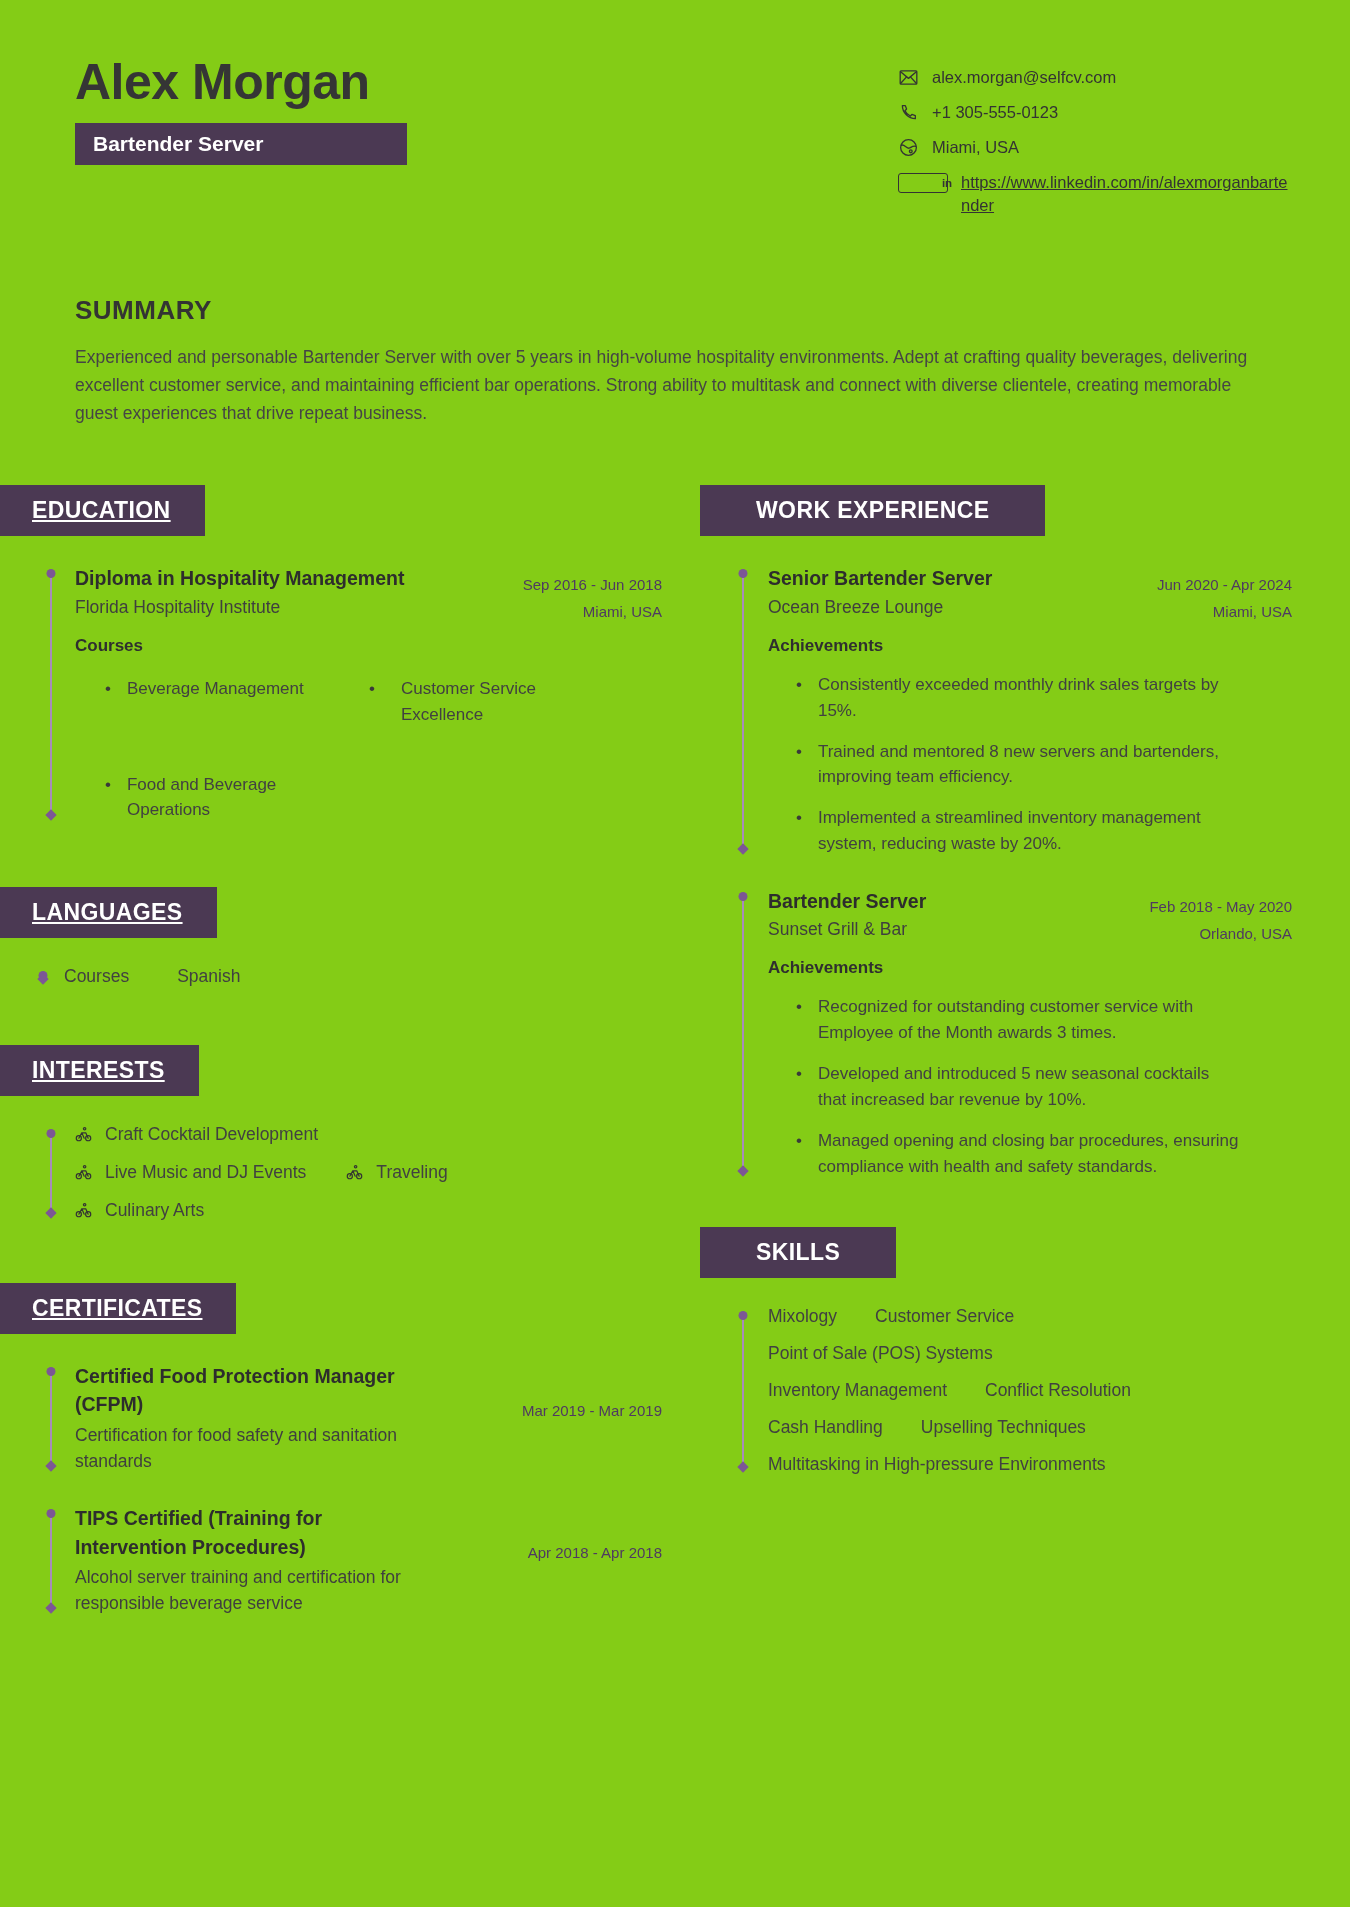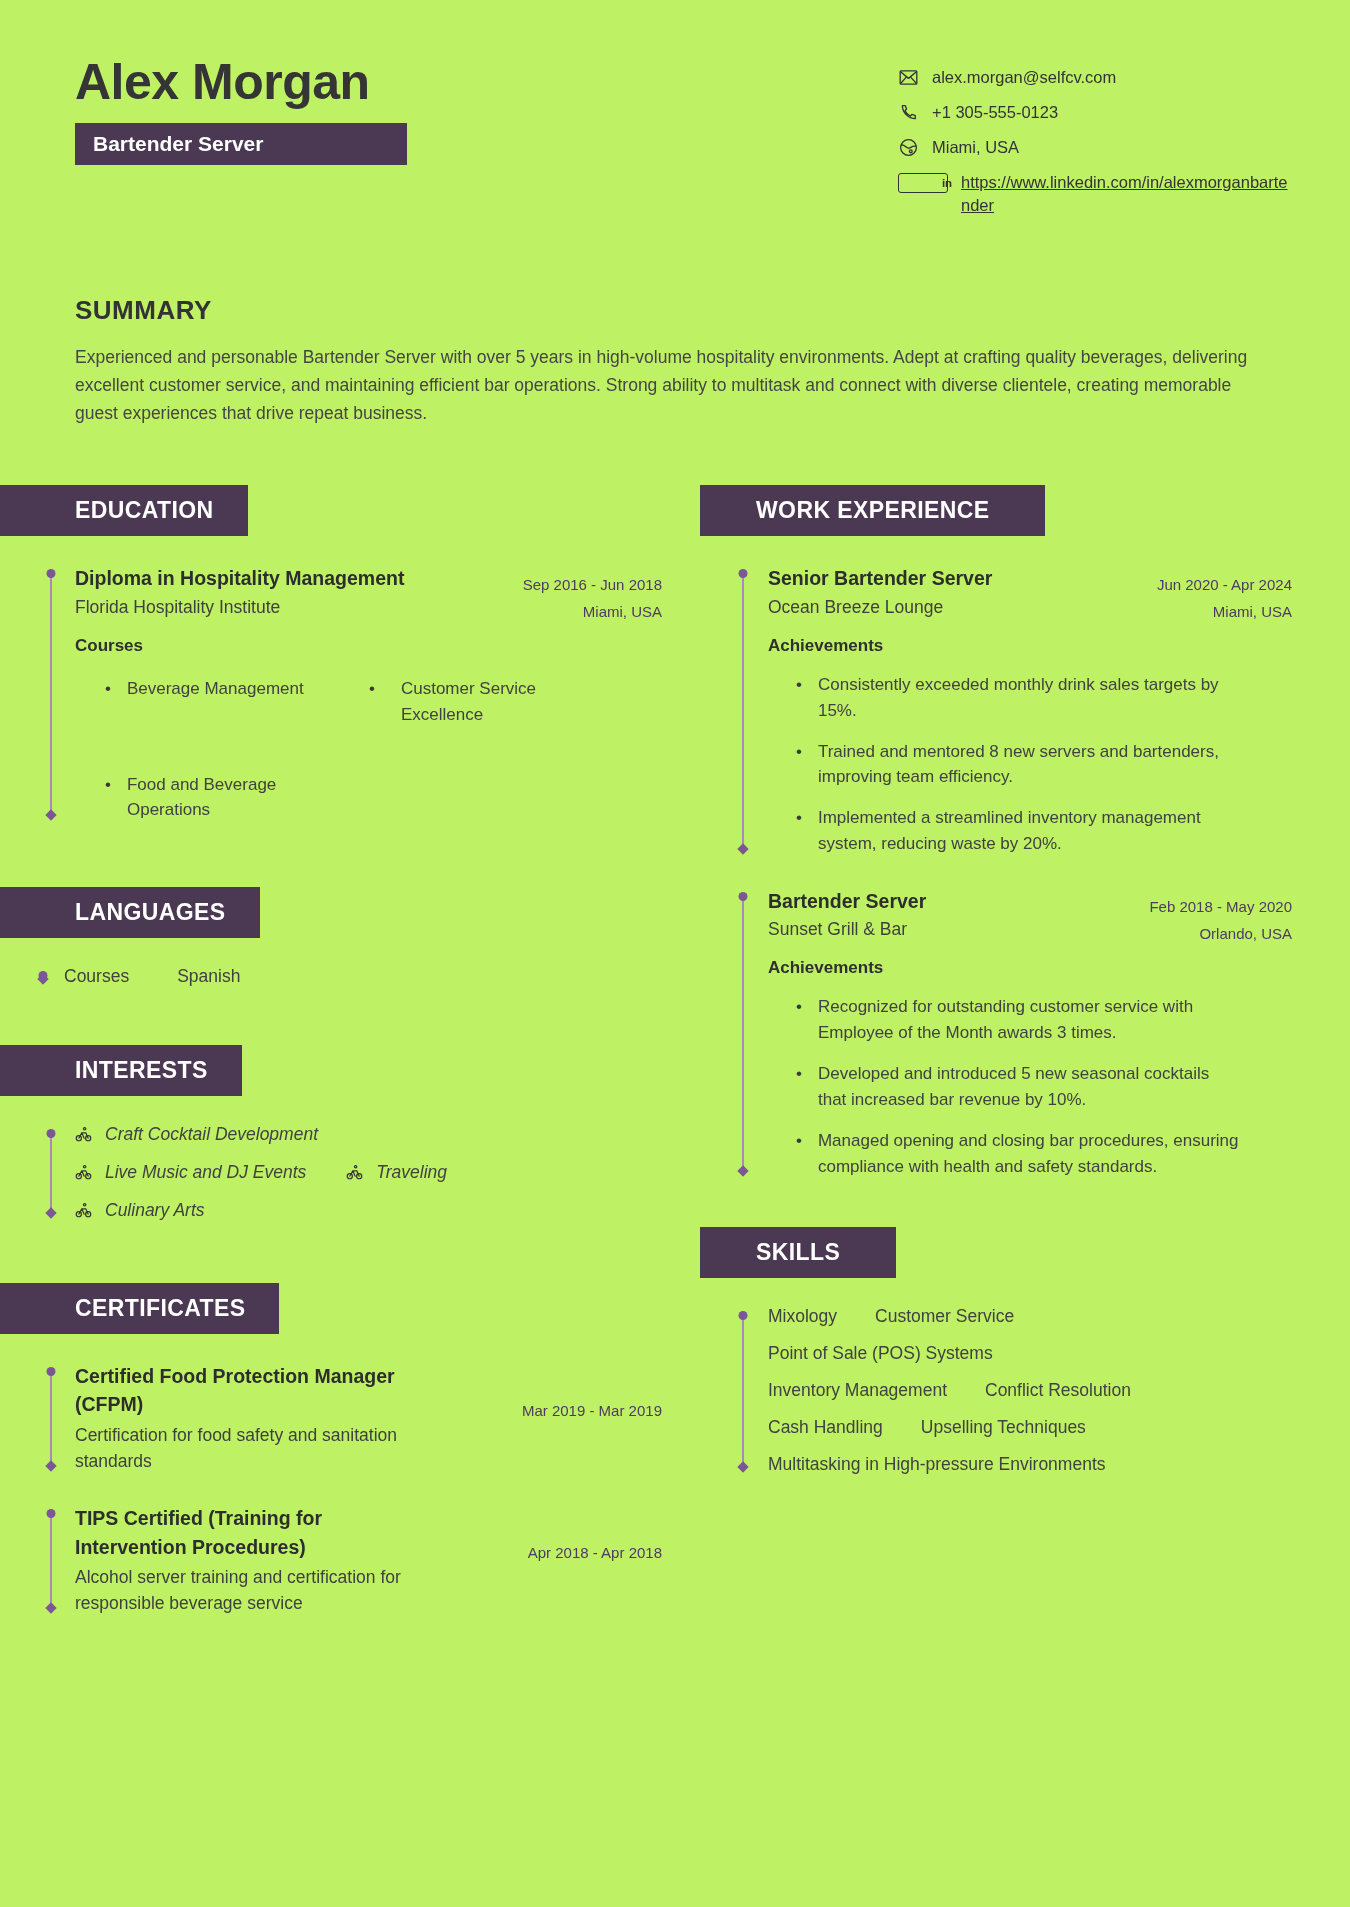--- a/index.html
+++ b/index.html
@@ -5,21 +5,21 @@
   :root{
     --accent:#4b3953;
     --date:#4f3a61;
     --rail:#a78cba;
     --marker:#7c5795;
     --ink:#414141;
     --ink-bold:#2d2d2d;
   }
   *{box-sizing:border-box;}
   body{margin:0;background:#ffffff;font-family:"Liberation Sans",sans-serif;color:var(--ink);}
-  .page{width:1350px;height:1907px;overflow:hidden;background:#bef264;position:relative;}
+  .page{width:1350px;height:1907px;overflow:hidden;background:#84cc16;position:relative;}
 
   
   .header{display:flex;justify-content:space-between;padding:56px 60px 0 75px;}
   .name{font-size:50px;font-weight:800;color:#353535;margin:0 0 14px;line-height:1.05;letter-spacing:-0.5px;}
   .title-badge{background:var(--accent);color:#fff;font-size:21px;font-weight:700;padding:9px 18px;width:332px;}
   .contact{width:392px;padding-top:10px;font-size:16.5px;color:#333;}
   .contact-row{display:flex;gap:13px;margin-bottom:12px;line-height:1.4;align-items:flex-start;}
   .cicon{width:21px;height:21px;flex:none;margin-top:1px;}
   .cicon svg{width:100%;height:100%;stroke:#333;fill:none;stroke-width:1.5;stroke-linecap:round;stroke-linejoin:round;}
   .li-badge{width:32px;height:20px;border:1.6px solid #333;border-radius:3px;display:flex;align-items:center;justify-content:center;font-size:11.5px;font-weight:700;color:#333;flex:none;margin-top:2px;padding-left:48px;}
@@ -29,21 +29,21 @@
   .summary{padding:0 70px 0 75px;margin-top:66px;}
   .sum-title{font-size:26px;font-weight:800;color:#333;margin:0 0 18px;letter-spacing:0.5px;}
   .sum-text{margin:0;font-size:17.5px;line-height:1.58;color:#454545;max-width:1190px;}
 
   
   .columns{display:flex;margin-top:58px;align-items:flex-start;}
   .col-left{width:662px;flex:none;}
   .col-right{flex:1;padding-left:38px;padding-right:58px;}
 
   .sec-box{background:var(--accent);color:#fff;font-weight:800;font-size:23px;letter-spacing:0.4px;line-height:1;width:fit-content;}
-  .sec-box.left{padding:14px 34px 14px 75px;}
+  .sec-box.left{padding:14px 34px 14px 32px;text-decoration:underline;}
   .sec-box.right{padding:14px 56px;}
 
   
   .entry{position:relative;margin-left:50px;padding-left:25px;margin-top:28px;}
   .col-right .entry{margin-left:42px;padding-left:26px;}
   .rail{position:absolute;left:0;top:10px;bottom:9px;width:2px;background:var(--rail);}
   .rail::before{content:'';position:absolute;top:-5px;left:50%;transform:translateX(-50%);width:9px;height:9px;border-radius:50%;background:var(--marker);}
   .rail::after{content:'';position:absolute;bottom:-5px;left:50%;transform:translateX(-50%) rotate(45deg);width:8px;height:8px;background:var(--marker);}
 
   .entry-head,.entry-sub{display:flex;justify-content:space-between;gap:18px;align-items:flex-end;}
@@ -55,21 +55,21 @@
 
   .b-item{display:flex;gap:16px;font-size:17px;line-height:1.52;}
   .b-dot{color:#3a3a3a;flex:none;}
   .courses{display:grid;grid-template-columns:238px 1fr;column-gap:26px;row-gap:44px;margin:20px 0 6px 30px;}
   .ach{margin:16px 0 4px 28px;display:flex;flex-direction:column;gap:15px;}
   .ach .b-text{max-width:424px;}
 
   
   .inline-list{display:flex;gap:48px;font-size:17.5px;align-items:center;}
   .int-rows{display:flex;flex-direction:column;gap:17px;font-size:17.5px;}
-  .int-row{display:flex;gap:40px;font-style:italic;}
+  .int-row{display:flex;gap:40px;}
   .int-item{display:flex;align-items:center;gap:13px;}
   .iicon{width:17px;height:17px;flex:none;}
   .iicon svg{width:100%;height:100%;stroke:#333;fill:none;stroke-width:1.7;stroke-linecap:round;stroke-linejoin:round;}
   .skill-rows{display:flex;flex-direction:column;gap:16px;font-size:17.5px;}
   .skill-row{display:flex;gap:38px;}
 
   
   .cert-title{font-size:19.5px;font-weight:800;color:var(--ink-bold);line-height:1.45;max-width:330px;}
   .cert-desc{font-size:17.5px;line-height:1.5;max-width:392px;margin-top:3px;color:#3f3f3f;}
 

